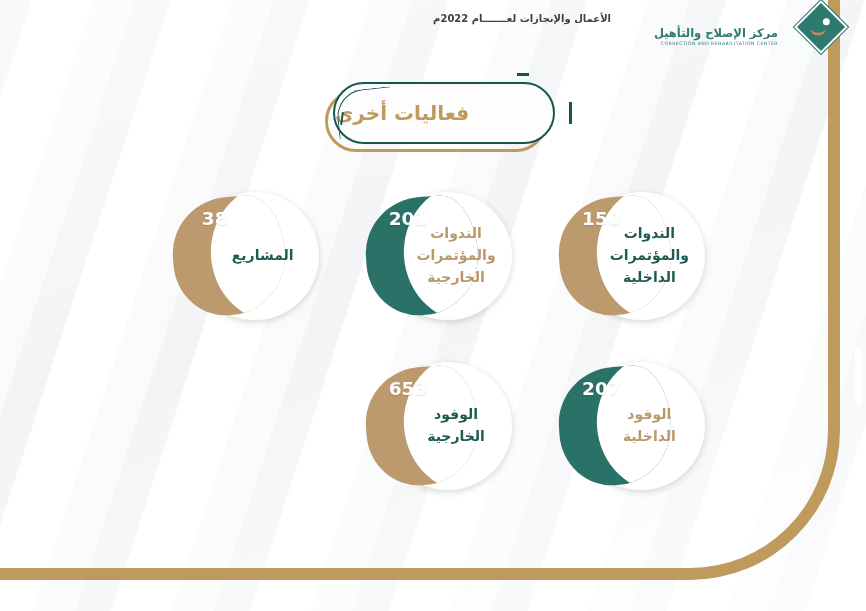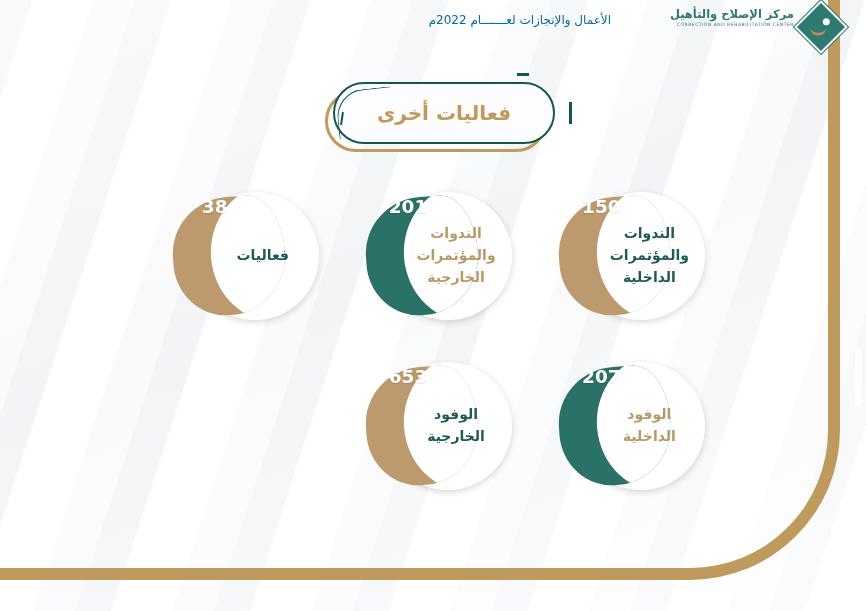--- a/index.html
+++ b/index.html
@@ -69,33 +69,33 @@
   }
 
   
   .header-title {
     position: absolute;
     top: 13px;
     right: 255px;
     left: 0;
     text-align: right;
     direction: rtl;
-    font-size: 12px;
-    font-weight: normal;
-    color: #0369a1;
+    font-size: 10px;
+    font-weight: bold;
+    color: #404040;
     letter-spacing: 0px;
   }
 
   .logo-block {
     position: absolute;
     top: 8px;
     right: 26px;
     display: flex;
-    align-items: flex-start;
-    gap: 8px;
+    align-items: flex-end;
+    gap: 24px;
     direction: rtl;
   }
   .logo-mark {
     width: 34px;
     height: 34px;
     transform: rotate(45deg);
     background: #2f7a70;
     border: 2px solid #ffffff;
     box-shadow: 0 0 0 1px #2f7a70;
     position: relative;
@@ -165,21 +165,21 @@
     left: 0;
     top: 0;
     width: 222px;
     height: 62px;
     border: 2.5px solid #16564f;
     border-radius: 32px;
     background: #fdfdfd;
     box-sizing: border-box;
     display: flex;
     align-items: center;
-    justify-content: center;
+    justify-content: flex-start;
   }
   .badge-text {
     direction: rtl;
     font-size: 20px;
     font-weight: bold;
     color: #bf9a5d;
     letter-spacing: 0.3px;
   }
   .badge-arc {
     position: absolute;
@@ -264,21 +264,21 @@
     left: 38px;
     top: -10px;
     width: 128px;
     height: 138px;
     border-radius: 50%;
     background: #ffffff;
   }
   .card-num {
     position: absolute;
     left: 20px;
-    top: 6px;
+    top: 18px;
     width: 56px;
     text-align: center;
     direction: ltr;
     font-size: 18.5px;
     font-weight: bold;
     color: #ffffff;
     text-shadow: 0 1px 1px rgba(0,0,0,0.12);
   }
   .card-label {
     position: absolute;
@@ -353,21 +353,21 @@
       <div class="card-num">201</div>
       <div class="card-label">الندوات
 والمؤتمرات
 الخارجية</div>
     </div>
 
     <div class="card v-gold">
       <div class="card-disc"></div>
       <div class="card-crescent"></div>
       <div class="card-num">38</div>
-      <div class="card-label">فعاليات</div>
+      <div class="card-label">المشاريع</div>
     </div>
 
     <div class="card v-teal">
       <div class="card-disc"></div>
       <div class="card-crescent"></div>
       <div class="card-num">207</div>
       <div class="card-label">الوفود
 الداخلية</div>
     </div>
 

